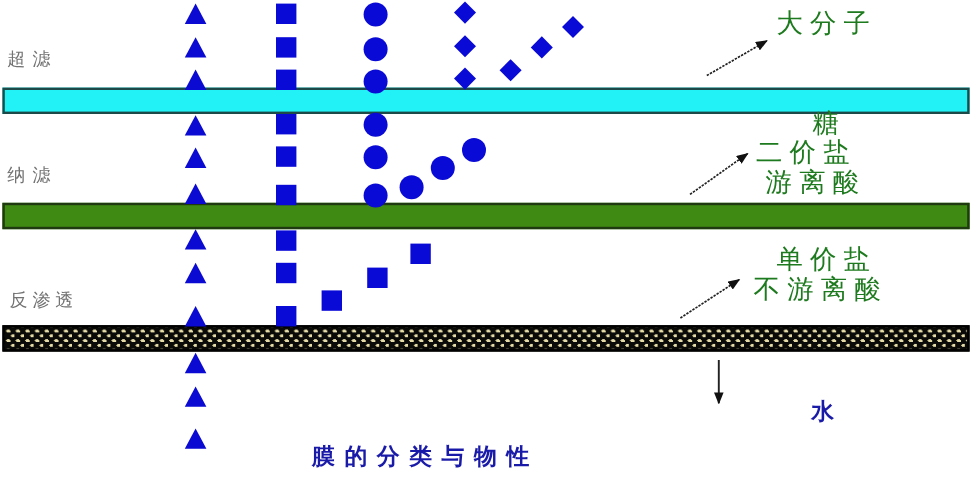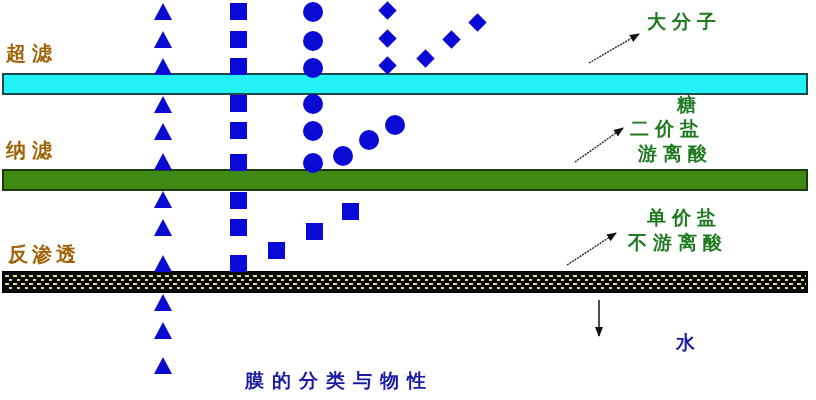--- a/index.html
+++ b/index.html
@@ -16,26 +16,26 @@
   .membrane.nf { top: 169px; background: #3f8a12; border-color: #1f3a10; }
   .membrane.ro {
     top: 271px; border-color: #000;
     background-color: #0a0a08;
     background-image:
       radial-gradient(ellipse 2px 1.3px at 3px 3px, #e6dca8 90%, transparent 100%),
       radial-gradient(ellipse 2px 1.3px at 7px 7px, #e6dca8 90%, transparent 100%);
     background-size: 8px 8px;
   }
   .label-red {
-    position: absolute; color: #a16207; font-weight: bold;
-    font-size: 20px; letter-spacing: 6px; white-space: nowrap;
+    position: absolute; color: #737373; font-weight: normal;
+    font-size: 15px; letter-spacing: 6px; white-space: nowrap;
   }
   .label-green {
-    position: absolute; color: #1e7a1e; font-weight: bold;
-    font-size: 19px; letter-spacing: 6px; white-space: nowrap; line-height: 24px;
+    position: absolute; color: #1e7a1e; font-weight: normal;
+    font-size: 22px; letter-spacing: 6px; white-space: nowrap; line-height: 24px;
   }
   .label-blue {
     position: absolute; color: #1a1aa8; font-weight: bold;
     font-size: 19px; letter-spacing: 8px; white-space: nowrap;
   }
   .tri {
     position: absolute; width: 0; height: 0;
     border-left: 9px solid transparent; border-right: 9px solid transparent;
     border-bottom: 17px solid #0a0ad2;
   }
@@ -130,13 +130,13 @@
 
 <div class="label-green" style="left:677px; top:92px;">糖</div>
 <div class="label-green" style="left:630px; top:116px;">二价盐</div>
 <div class="label-green" style="left:638px; top:141px;">游离酸</div>
 
 <div class="label-green" style="left:647px; top:205px;">单价盐</div>
 <div class="label-green" style="left:628px; top:230px;">不游离酸</div>
 
 <div class="label-blue" style="left:676px; top:330px;">水</div>
 
-<div class="label-blue" style="left:245px; top:368px;">膜的分类与物性</div>
+<div class="label-blue" style="left:260px; top:368px;">膜的分类与物性</div>
 
 </body></html>

